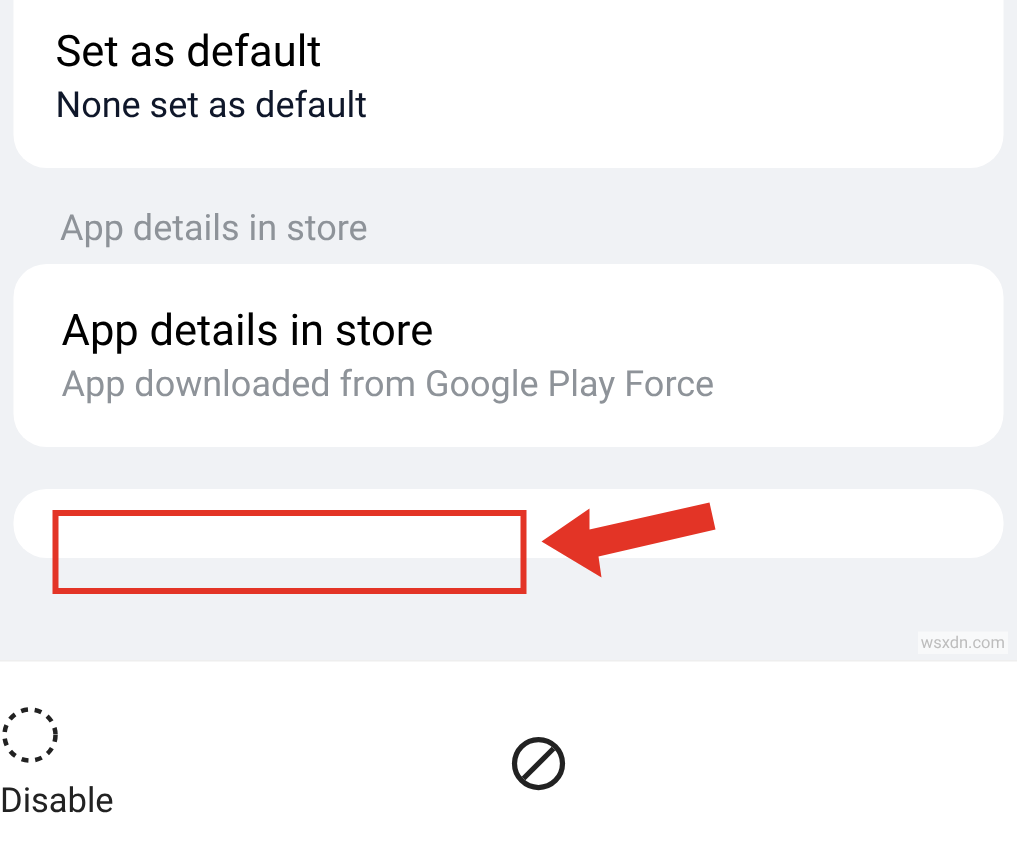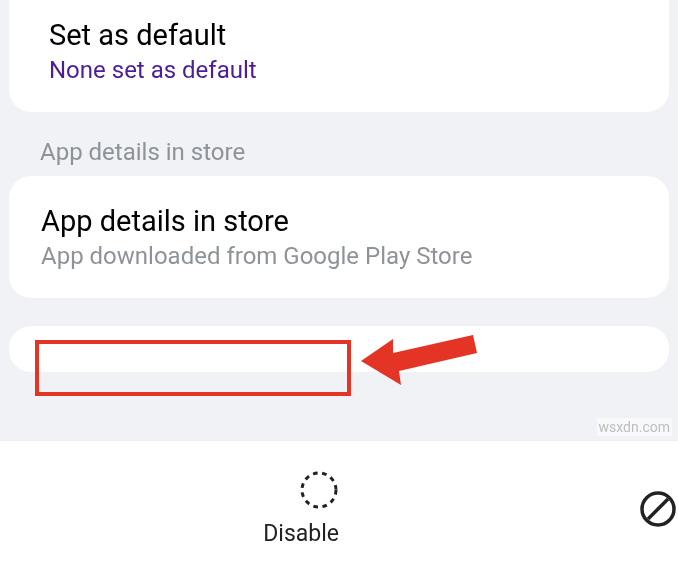--- a/index.html
+++ b/index.html
@@ -18,31 +18,31 @@
     .card {
       background: #fff;
       border-radius: 22px;
       margin: 0 9px;
     }
     .card-top {
       border-top-left-radius: 0;
       border-top-right-radius: 0;
       border-bottom-left-radius: 22px;
       border-bottom-right-radius: 22px;
-      padding: 18px 32px 28px 40px;
+      padding: 18px 32px 28px 28px;
     }
     .title-main {
       font-size: 29px;
       color: #000;
       font-weight: 400;
       margin-bottom: 4px;
     }
     .subtitle-link {
       font-size: 24px;
-      color: #4c1d95;
+      color: #0f172a;
       font-weight: 400;
     }
     .section-header {
       padding: 26px 40px 10px 40px;
     }
     .section-header-text {
       font-size: 24px;
       color: #8e9399;
       font-weight: 400;
     }
@@ -86,54 +86,54 @@
       right: 0;
       height: 136px;
       background: #fff;
       display: flex;
       border-top: 1px solid #eee;
     }
     .bottom-btn {
       flex: 1;
       display: flex;
       flex-direction: column;
-      align-items: flex-end;
+      align-items: flex-start;
       justify-content: center;
       gap: 10px;
     }
     .bottom-btn-label {
       font-size: 23px;
       color: #222;
     }
     .watermark {
       position: absolute;
       right: 6px;
       bottom: 140px;
-      font-size: 14px;
+      font-size: 11px;
       color: #bdbdbd;
       background: rgba(255,255,255,0.5);
       padding: 1px 2px;
     }
     svg { display: block; }
   </style>
 </head>
 <body>
 
 <div class="card card-top">
   <div class="title-main">Set as default</div>
   <div class="subtitle-link">None set as default</div>
 </div>
 
 <div class="section-header">
   <div class="section-header-text">App details in store</div>
 </div>
 
 <div class="card card-mid">
   <div class="title-main">App details in store</div>
-  <div class="subtitle-grey">App downloaded from Google Play Store</div>
+  <div class="subtitle-grey">App downloaded from Google Play Force</div>
 </div>
 
 <div class="card card-version">
   <div class="highlight-box"></div>
   <svg class="arrow" width="130" height="80">
     <defs>
       <marker id="ah" markerWidth="10" markerHeight="10" refX="2" refY="5" orient="auto">
         <polygon points="0,0 10,5 0,10" fill="#e33426" transform="rotate(180 5 5)"></polygon>
       </marker>
     </defs>

